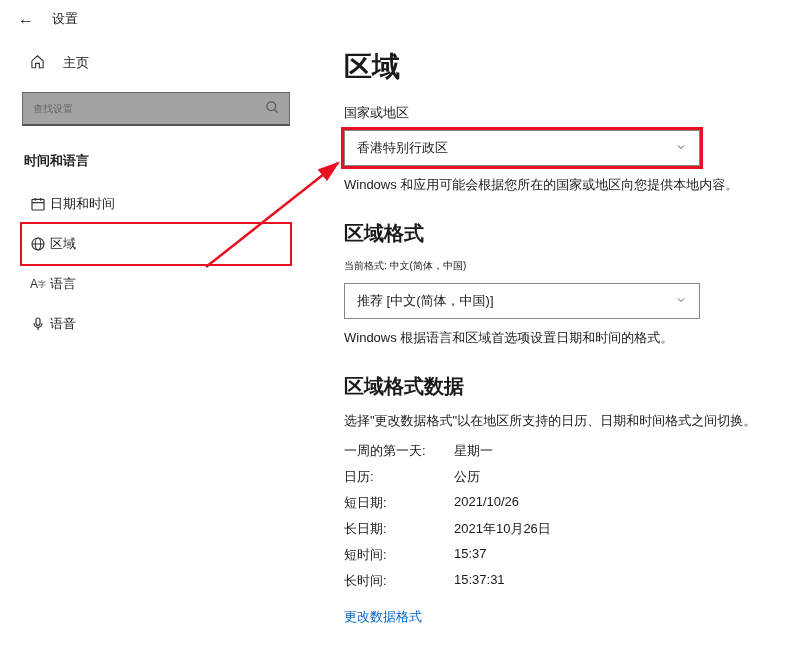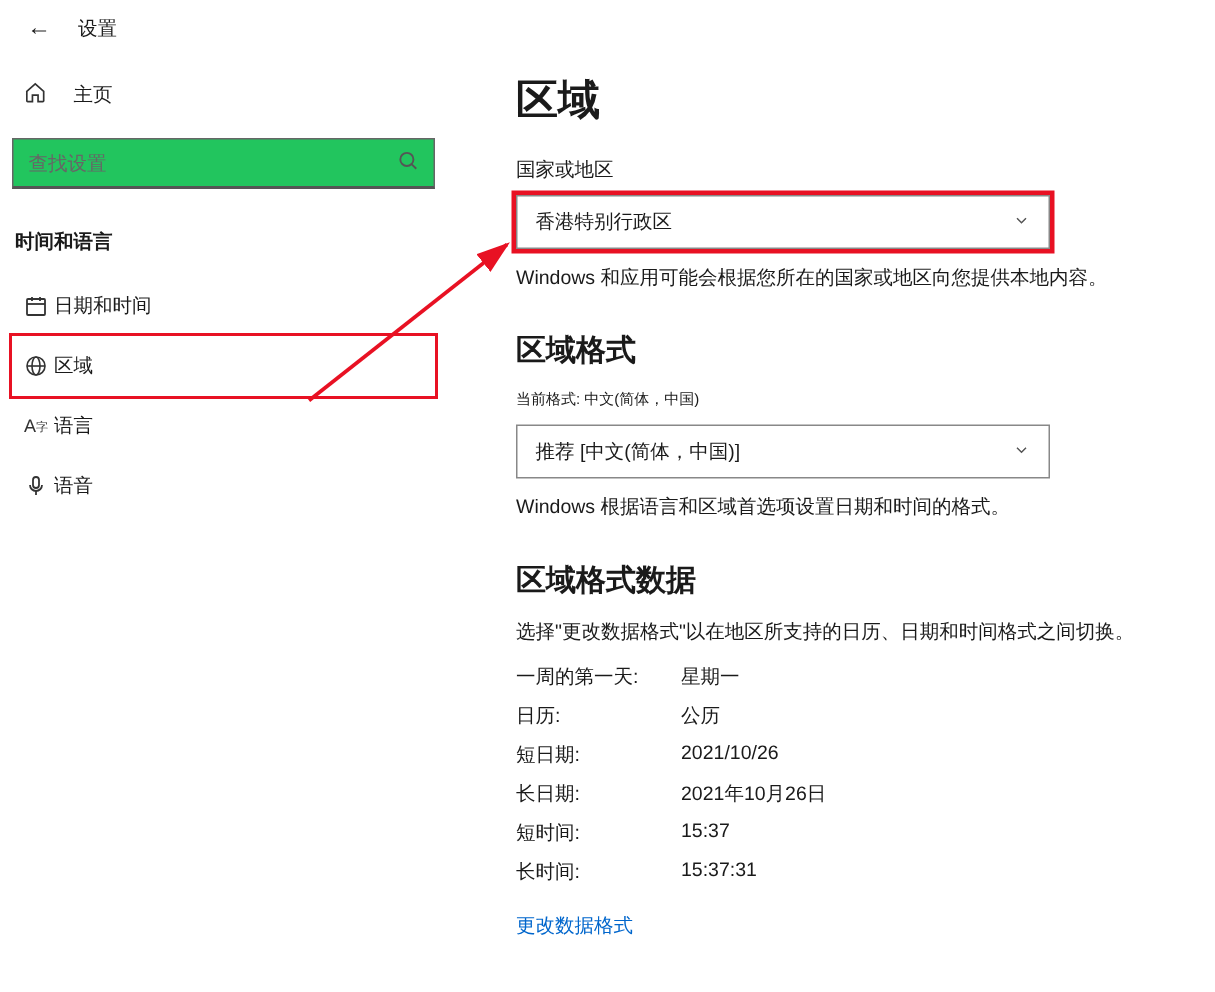--- a/index.html
+++ b/index.html
@@ -25,43 +25,43 @@
     }
     .topbar .title {
       font-size: 13px;
     }
     .layout {
       display: flex;
       height: calc(100% - 36px);
     }
     .sidebar {
       width: 300px;
-      padding: 14px 10px 10px 8px;
+      padding: 14px 10px 10px 22px;
       flex-shrink: 0;
     }
     .home-row {
       display: flex;
       align-items: center;
       gap: 18px;
       padding: 6px 8px;
       cursor: pointer;
     }
     .home-row svg { width: 15px; height: 15px; }
     .search-wrap {
       margin: 14px 0 22px 0;
       position: relative;
     }
     .search-input {
       width: 100%;
       height: 34px;
       border: 1px solid #666;
       border-bottom: 2px solid #555;
       padding: 0 34px 0 10px;
-      font-size: 13px;
-      background: #22c55e;
+      font-size: 10px;
+      background: #a3a3a3;
     }
     .search-input::placeholder { color: #666; }
     .search-icon {
       position: absolute;
       right: 10px; top: 50%;
       transform: translateY(-50%);
     }
     .search-icon svg { width: 15px; height: 15px; stroke: #555; }
     .category {
       font-weight: 700;

